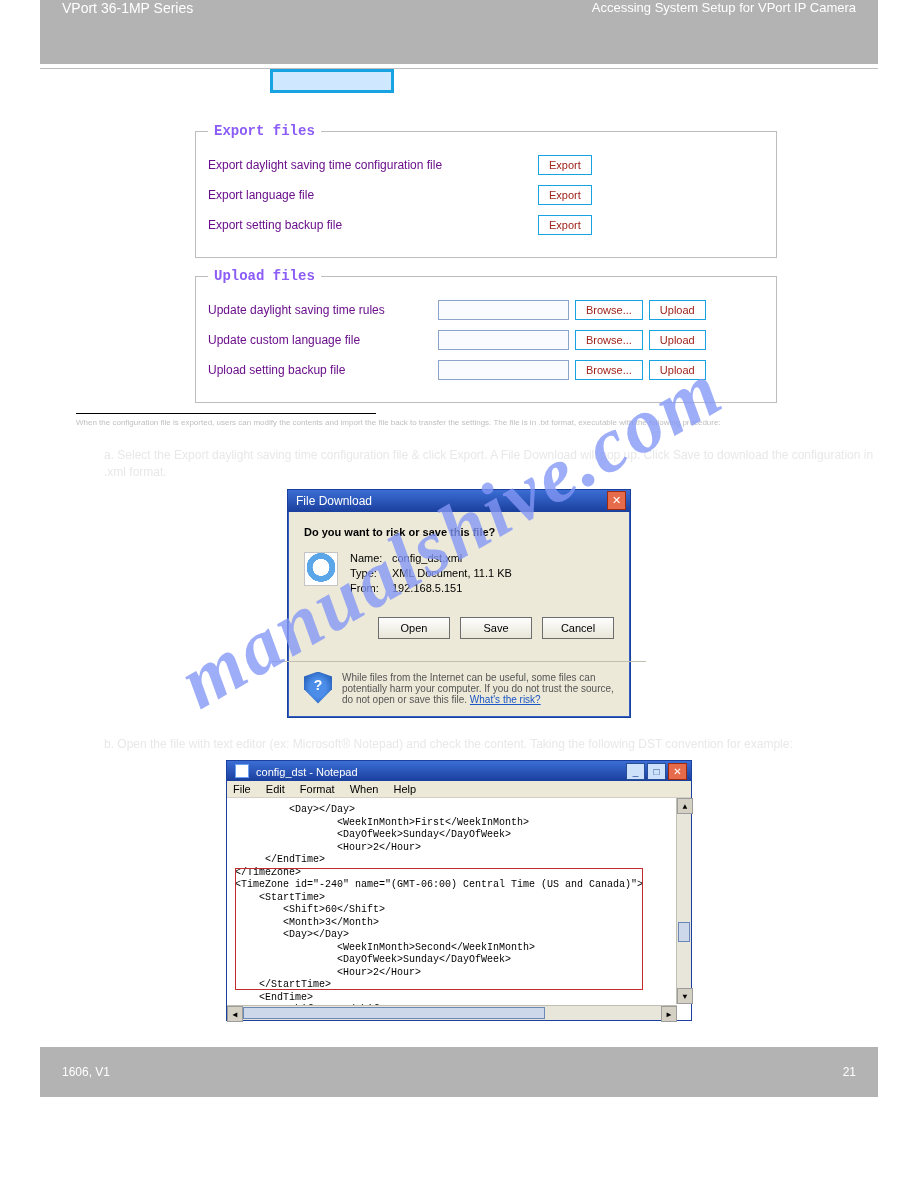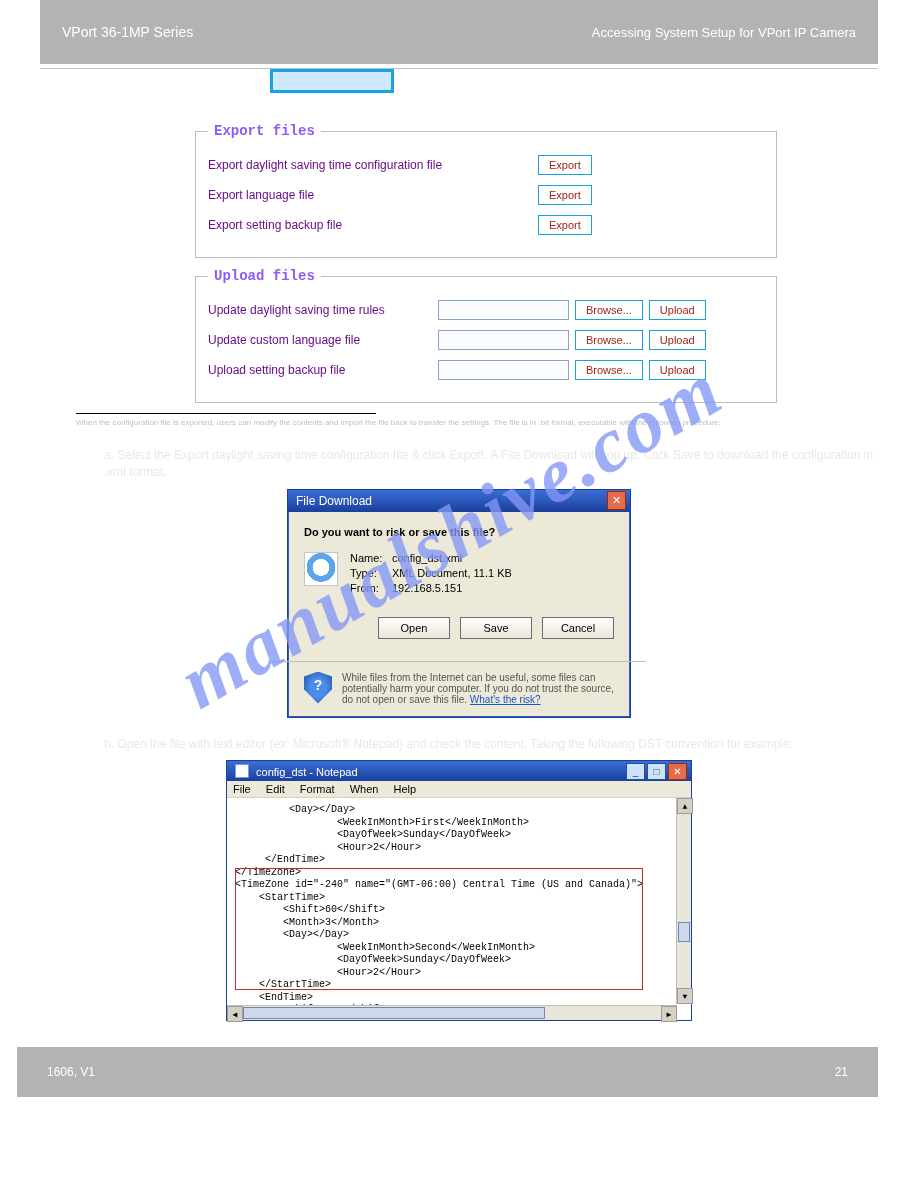--- a/index.html
+++ b/index.html
@@ -14,21 +14,21 @@
     margin: 0 auto;
     background: #fff;
     position: relative;
   }
   .header-bar {
     background: #b3b3b3;
     margin: 0 40px;
     height: 64px;
     display: flex;
     justify-content: space-between;
-    align-items: center;
+    align-items: flex-start;
     padding: 0 22px;
     color: #fff;
     font-size: 14px;
   }
   .head-page  { font-size: 13px; margin-left: 47px; }
   .hr-under-head {
     border: none;
     border-top: 1px solid #bdbdbd;
     margin: 4px 40px 0 40px;
   }
@@ -187,24 +187,24 @@
     opacity: 0.78;
   }
   .wm-text {
     font: italic bold 78px Georgia, "Times New Roman", serif;
     fill: #8497f6;
     letter-spacing: 3px;
   }
 
   .footer-bar {
     background:#b3b3b3;
-    margin: 26px 40px 0 17px;
+    margin: 26px 40px 0 40px;
     height:50px;
     display:flex; justify-content:space-between; align-items:center;
-    padding: 0 30px;
+    padding: 0 22px;
     color:#fff; font-size:12px;
   }
 </style>
 </head>
 <body>
 <div class="page-col">
 
 <div class="header-bar">
   <span>VPort 36-1MP Series</span>
   <span class="head-page">Accessing System Setup for VPort IP Camera</span>

